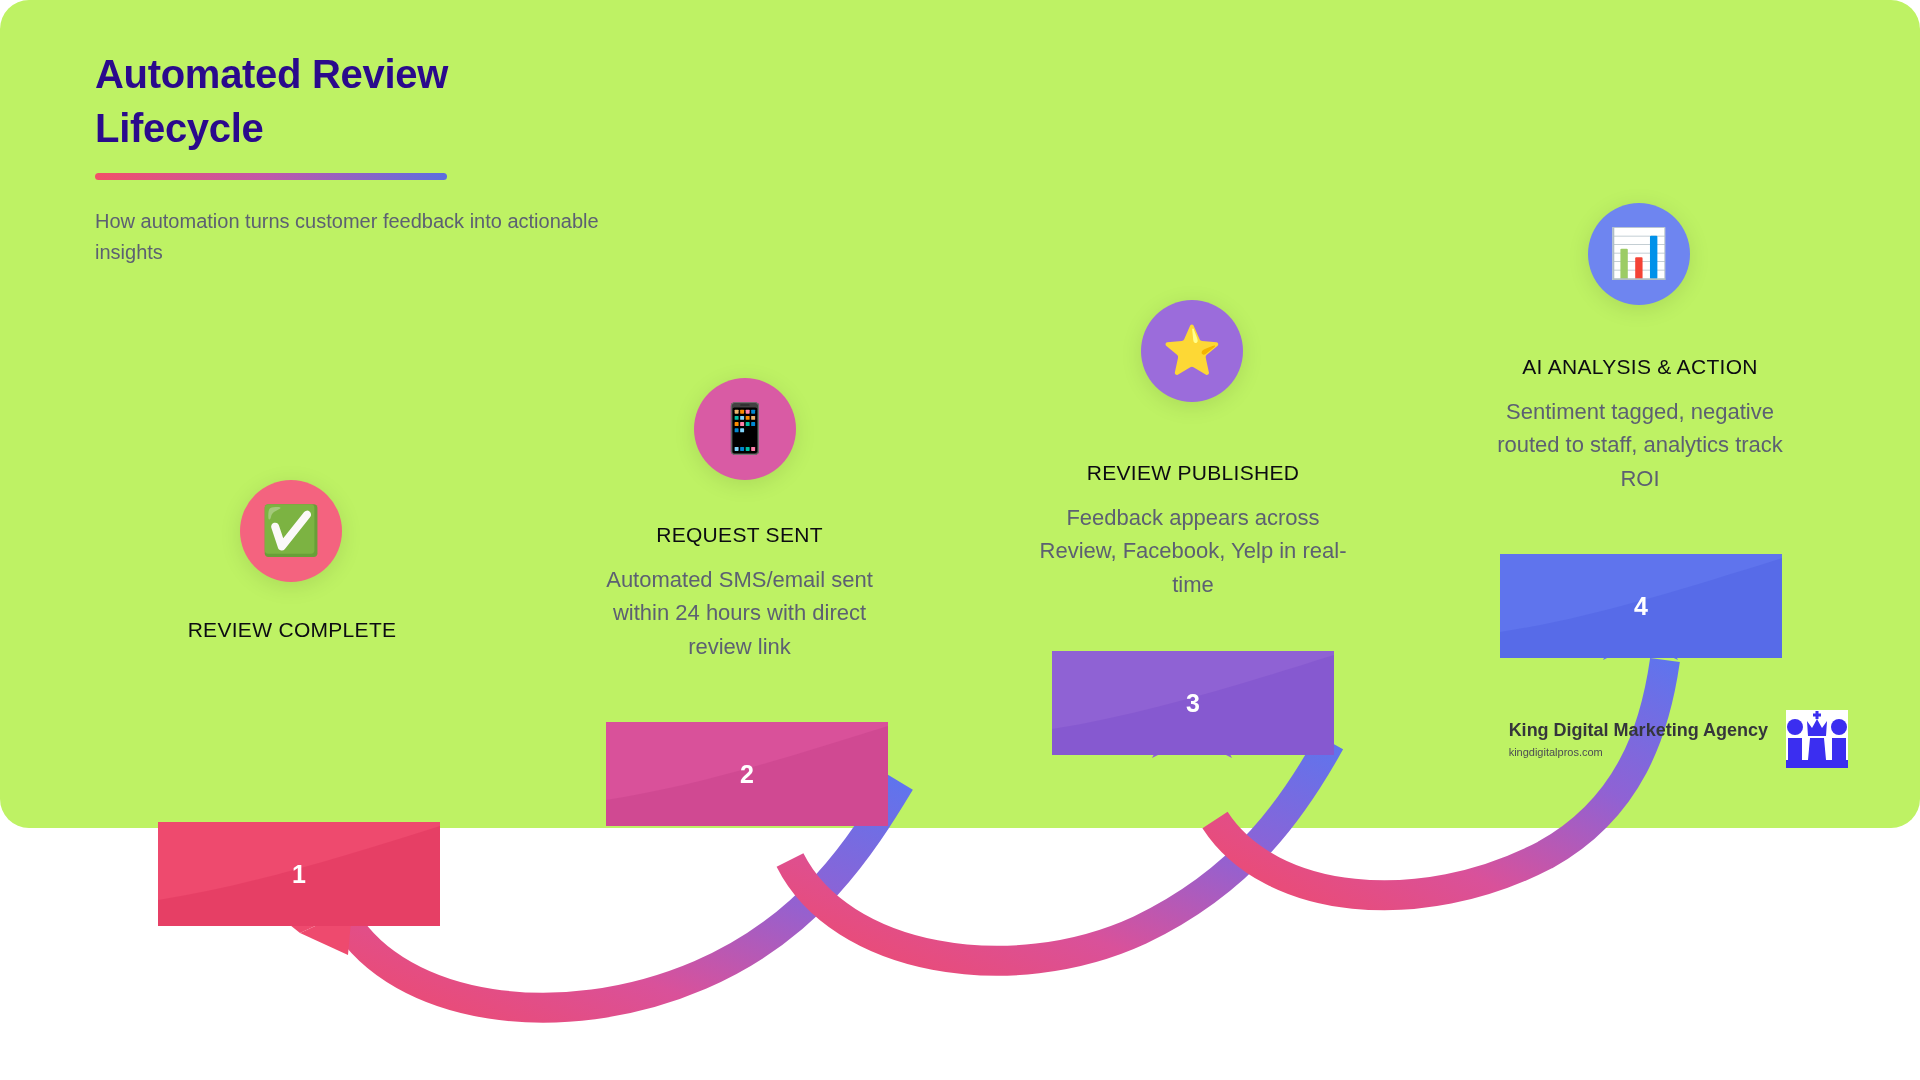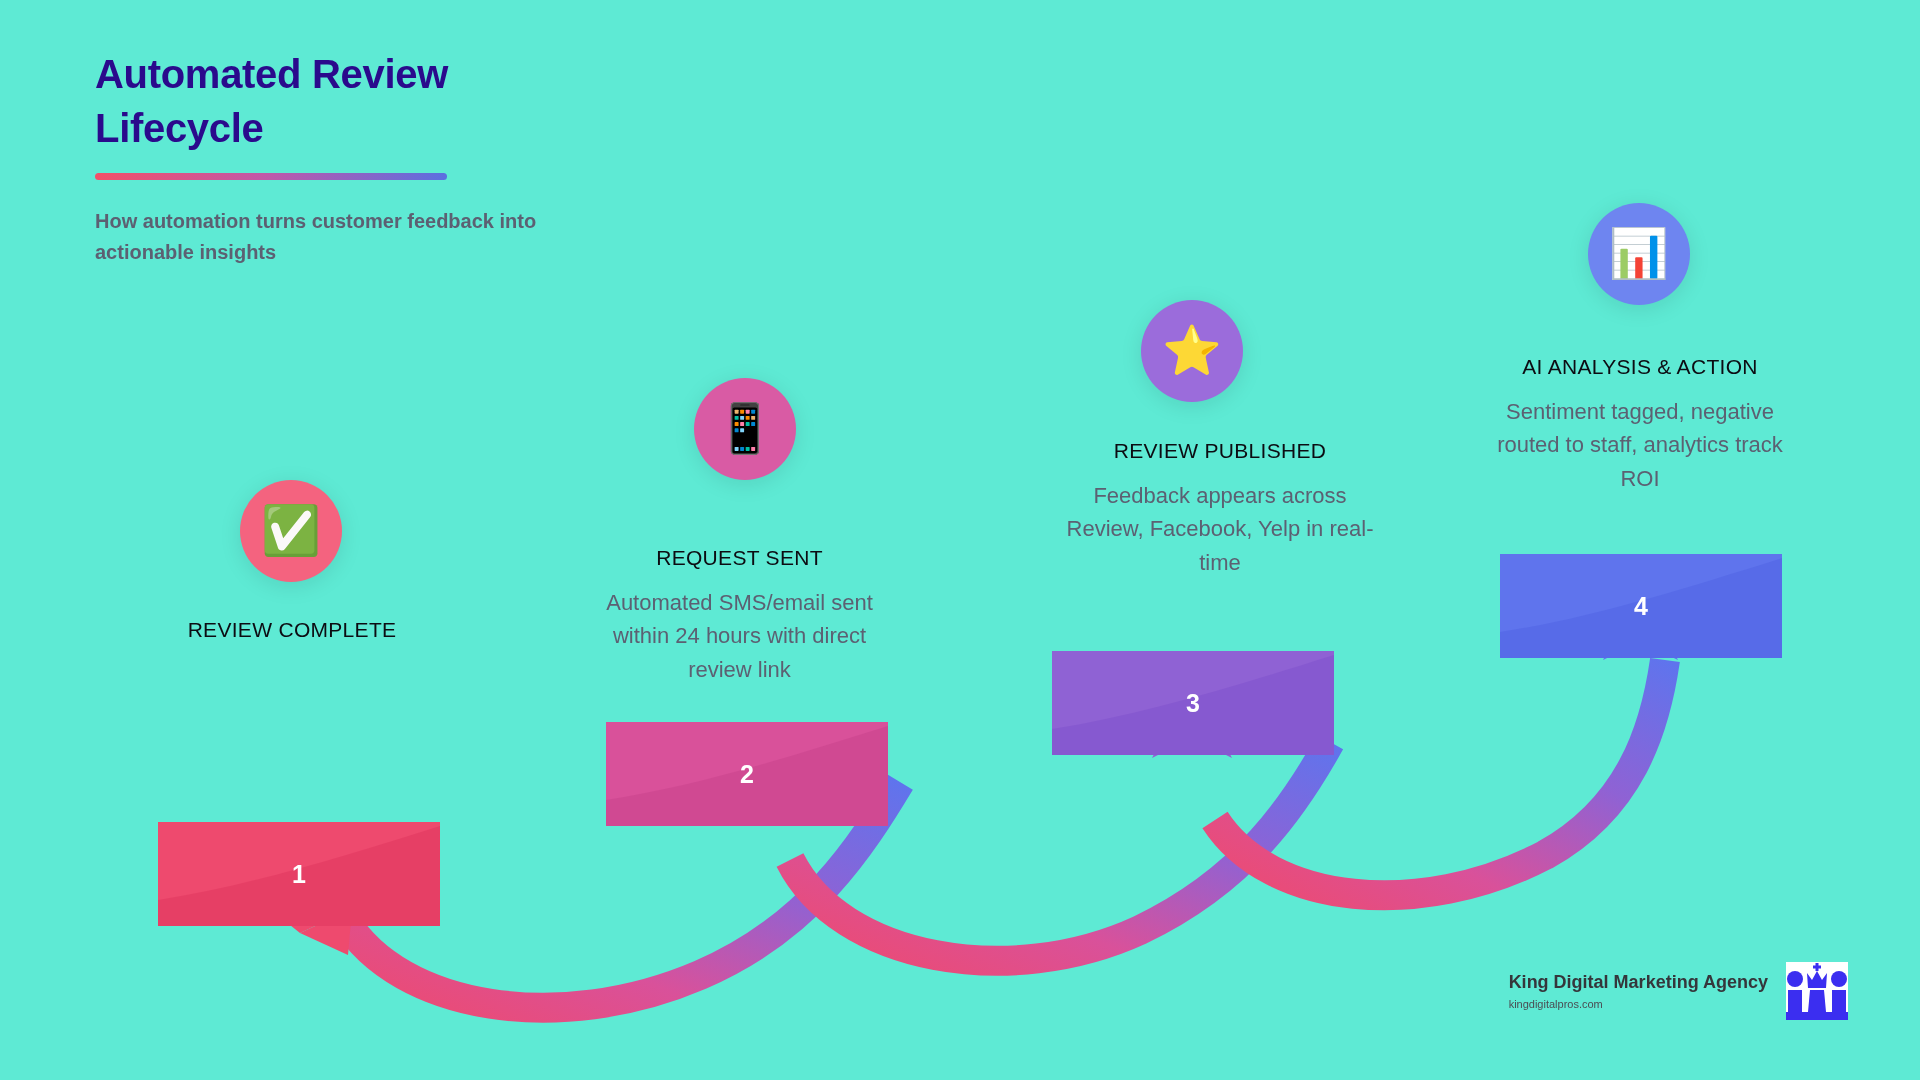--- a/index.html
+++ b/index.html
@@ -13,22 +13,23 @@
     position: relative;
     overflow: hidden;
     font-family: "Liberation Sans", sans-serif;
     -webkit-font-smoothing: antialiased;
   }
 
   #canvas {
     position: absolute;
     left: 0; top: 0;
     width: 1920px;
-    height: 1080px;
-    background: #5eead4;
+    height: 828px;
+    background: #bef264;
+    border-radius: 29px;
   }
 
   
   #header {
     position: absolute;
     left: 95px;
     top: 48px;
     width: 560px;
   }
   #title {
@@ -46,21 +47,20 @@
     height: 7px;
     border-radius: 4px;
     background: linear-gradient(90deg, #F25068 0%, #C158A8 48%, #5B6FE0 100%);
   }
   #subtitle {
     margin-top: 26px;
     font-size: 20px;
     line-height: 1.52;
     color: #5C6072;
     width: 510px;
-    font-weight: bold;
   }
 
   
   #ribbon-layer {
     position: absolute;
     left: 0; top: 0;
     width: 1920px; height: 1080px;
     pointer-events: none;
   }
 
@@ -200,37 +200,37 @@
     <svg class="wave" viewBox="0 0 282 104" preserveAspectRatio="none">
       <path d="M0 78 C 90 64, 180 36, 282 4 L282 104 L0 104 Z" fill="#E0375E" opacity="0.55"></path>
     </svg>
     <div class="numlabel">1</div>
   </div>
 
   <div class="step">
     <div class="step-icon" style="left:694px; top:378px; background:#D95BA4;">
       <span>📱</span>
     </div>
-    <div class="step-text" style="left:582px; top:546px; width:315px;text-align:center;">
+    <div class="step-text" style="left:582px; top:523px; width:315px;text-align:center;">
       <div class="step-title">REQUEST SENT</div>
       <div class="step-desc">Automated SMS/email sent within 24 hours with direct review link</div>
     </div>
   </div>
   <div class="numblock" style="left:606px; top:722px; width:282px; height:104px; background:#D9519A;">
     <svg class="wave" viewBox="0 0 282 104" preserveAspectRatio="none">
       <path d="M0 78 C 90 64, 180 36, 282 4 L282 104 L0 104 Z" fill="#C8438C" opacity="0.55"></path>
     </svg>
     <div class="numlabel">2</div>
   </div>
 
   <div class="step">
     <div class="step-icon" style="left:1141px; top:300px; background:#9B6CDB;">
       <span>⭐</span>
     </div>
-    <div class="step-text" style="left:1038px; top:439px; width:310px;margin-left:27px;">
+    <div class="step-text" style="left:1038px; top:461px; width:310px;">
       <div class="step-title">REVIEW PUBLISHED</div>
       <div class="step-desc">Feedback appears across Review, Facebook, Yelp in real-time</div>
     </div>
   </div>
   <div class="numblock" style="left:1052px; top:651px; width:282px; height:104px; background:#8F62D4;">
     <svg class="wave" viewBox="0 0 282 104" preserveAspectRatio="none">
       <path d="M0 78 C 90 64, 180 36, 282 4 L282 104 L0 104 Z" fill="#8052CC" opacity="0.55"></path>
     </svg>
     <div class="numlabel">3</div>
   </div>

